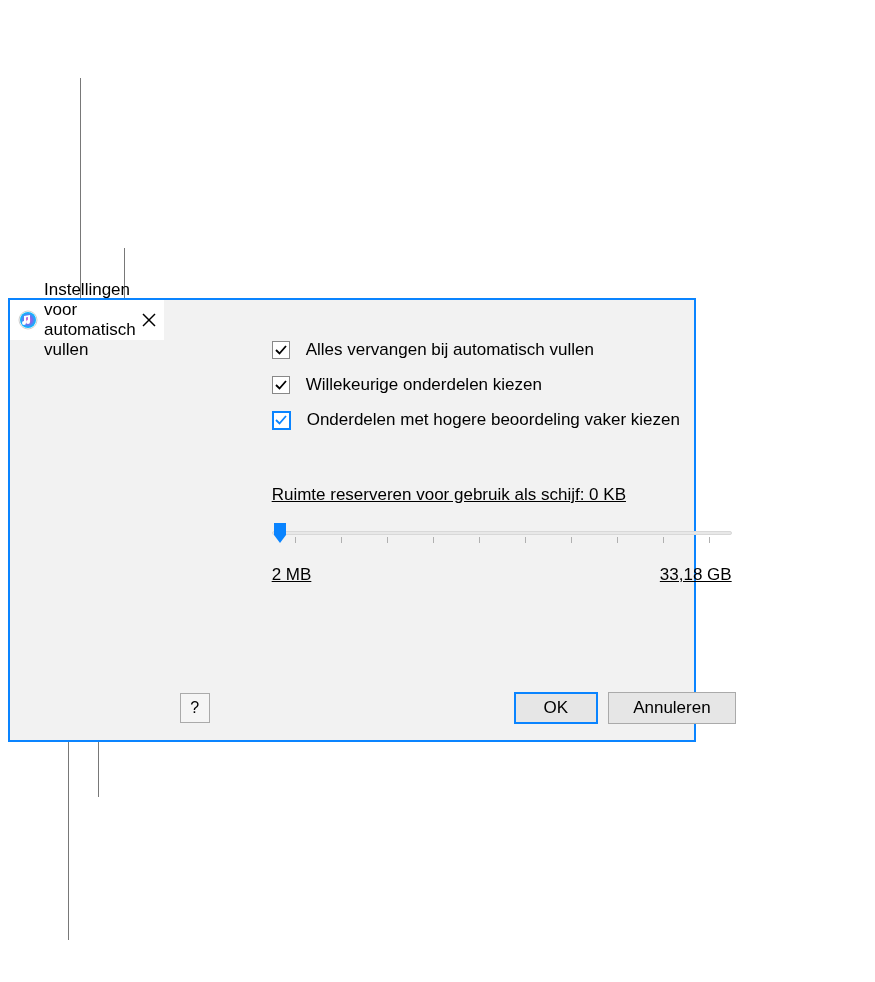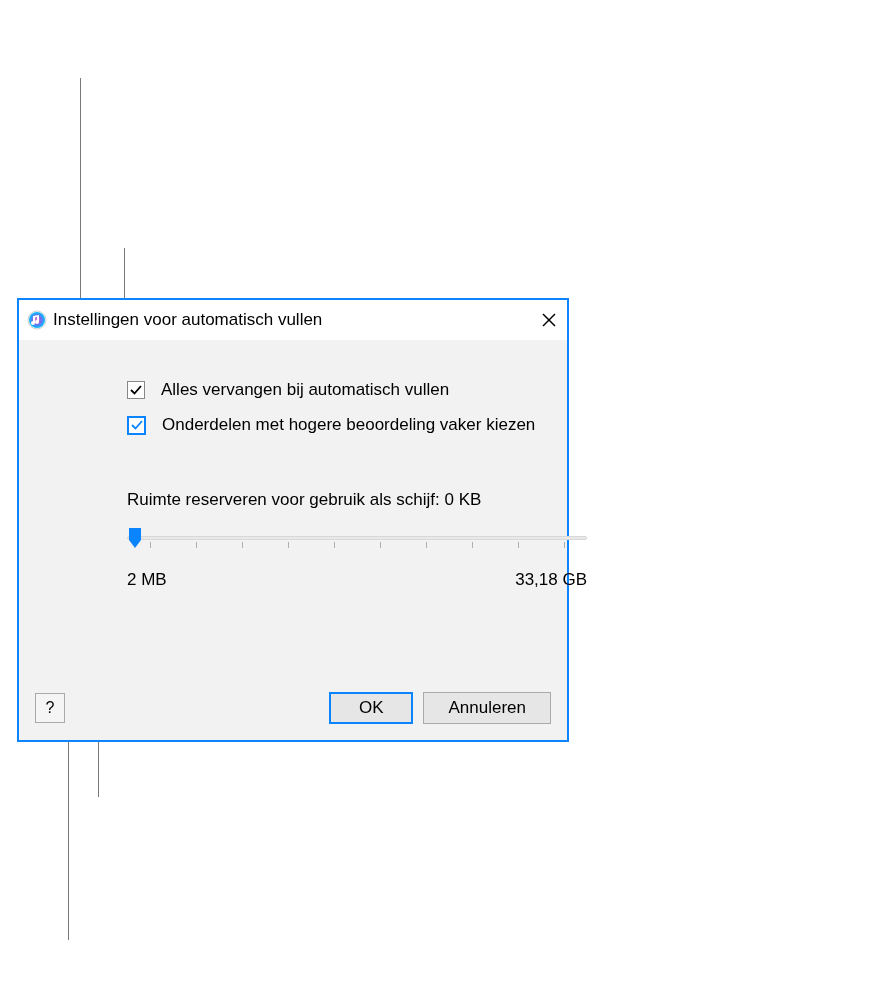--- a/index.html
+++ b/index.html
@@ -12,28 +12,28 @@
       width: 875px;
       height: 982px;
       background: #ffffff;
       font-family: -apple-system, "Segoe UI", Arial, sans-serif;
       font-size: 16px;
       position: relative;
     }
 
     .dialog {
       position: absolute;
-      left: 17px;
+      left: 8px;
       top: 298px;
-      width: 552px;
+      width: 688px;
       height: 444px;
       background: #f2f2f2;
       border: 2px solid #0a84ff;
       display: flex;
-      flex-direction: column;
+      flex-direction: row;
     }
 
     .titlebar {
       height: 40px;
       background: #ffffff;
       display: flex;
       align-items: center;
       padding: 0 8px;
       justify-content: space-between;
     }
@@ -106,20 +106,21 @@
     }
 
     .checkbox-label {
       font-size: 17px;
       color: #000;
     }
 
     .slider-section {
       margin-left: 88px;
       margin-top: 55px;
+      text-decoration: underline;
     }
 
     .slider-label {
       font-size: 17px;
       color: #000;
       margin-bottom: 18px;
     }
 
     .slider-track {
       position: relative;
@@ -265,20 +266,28 @@
 
     <div class="checkbox-row">
       <div class="checkbox">
         <svg class="checkmark" viewBox="0 0 12 12">
             <polyline points="1,6 4.5,9.5 11,2" fill="none" stroke="#000" stroke-width="1.8"></polyline>
           </svg>
       </div>
       <span class="checkbox-label">Alles vervangen bij automatisch vullen</span>
     </div>
 
+    <div class="checkbox-row">
+      <div class="checkbox">
+        <svg class="checkmark" viewBox="0 0 12 12">
+            <polyline points="1,6 4.5,9.5 11,2" fill="none" stroke="#000" stroke-width="1.8"></polyline>
+          </svg>
+      </div>
+      <span class="checkbox-label">Willekeurige onderdelen kiezen</span>
+    </div>
 
     <div class="checkbox-row">
       <div class="checkbox focused">
         <svg class="checkmark" viewBox="0 0 12 12">
             <polyline points="1,6 4.5,9.5 11,2" fill="none" stroke="#0a84ff" stroke-width="1.8"></polyline>
           </svg>
       </div>
       <span class="checkbox-label">Onderdelen met hogere beoordeling vaker kiezen</span>
     </div>
 

